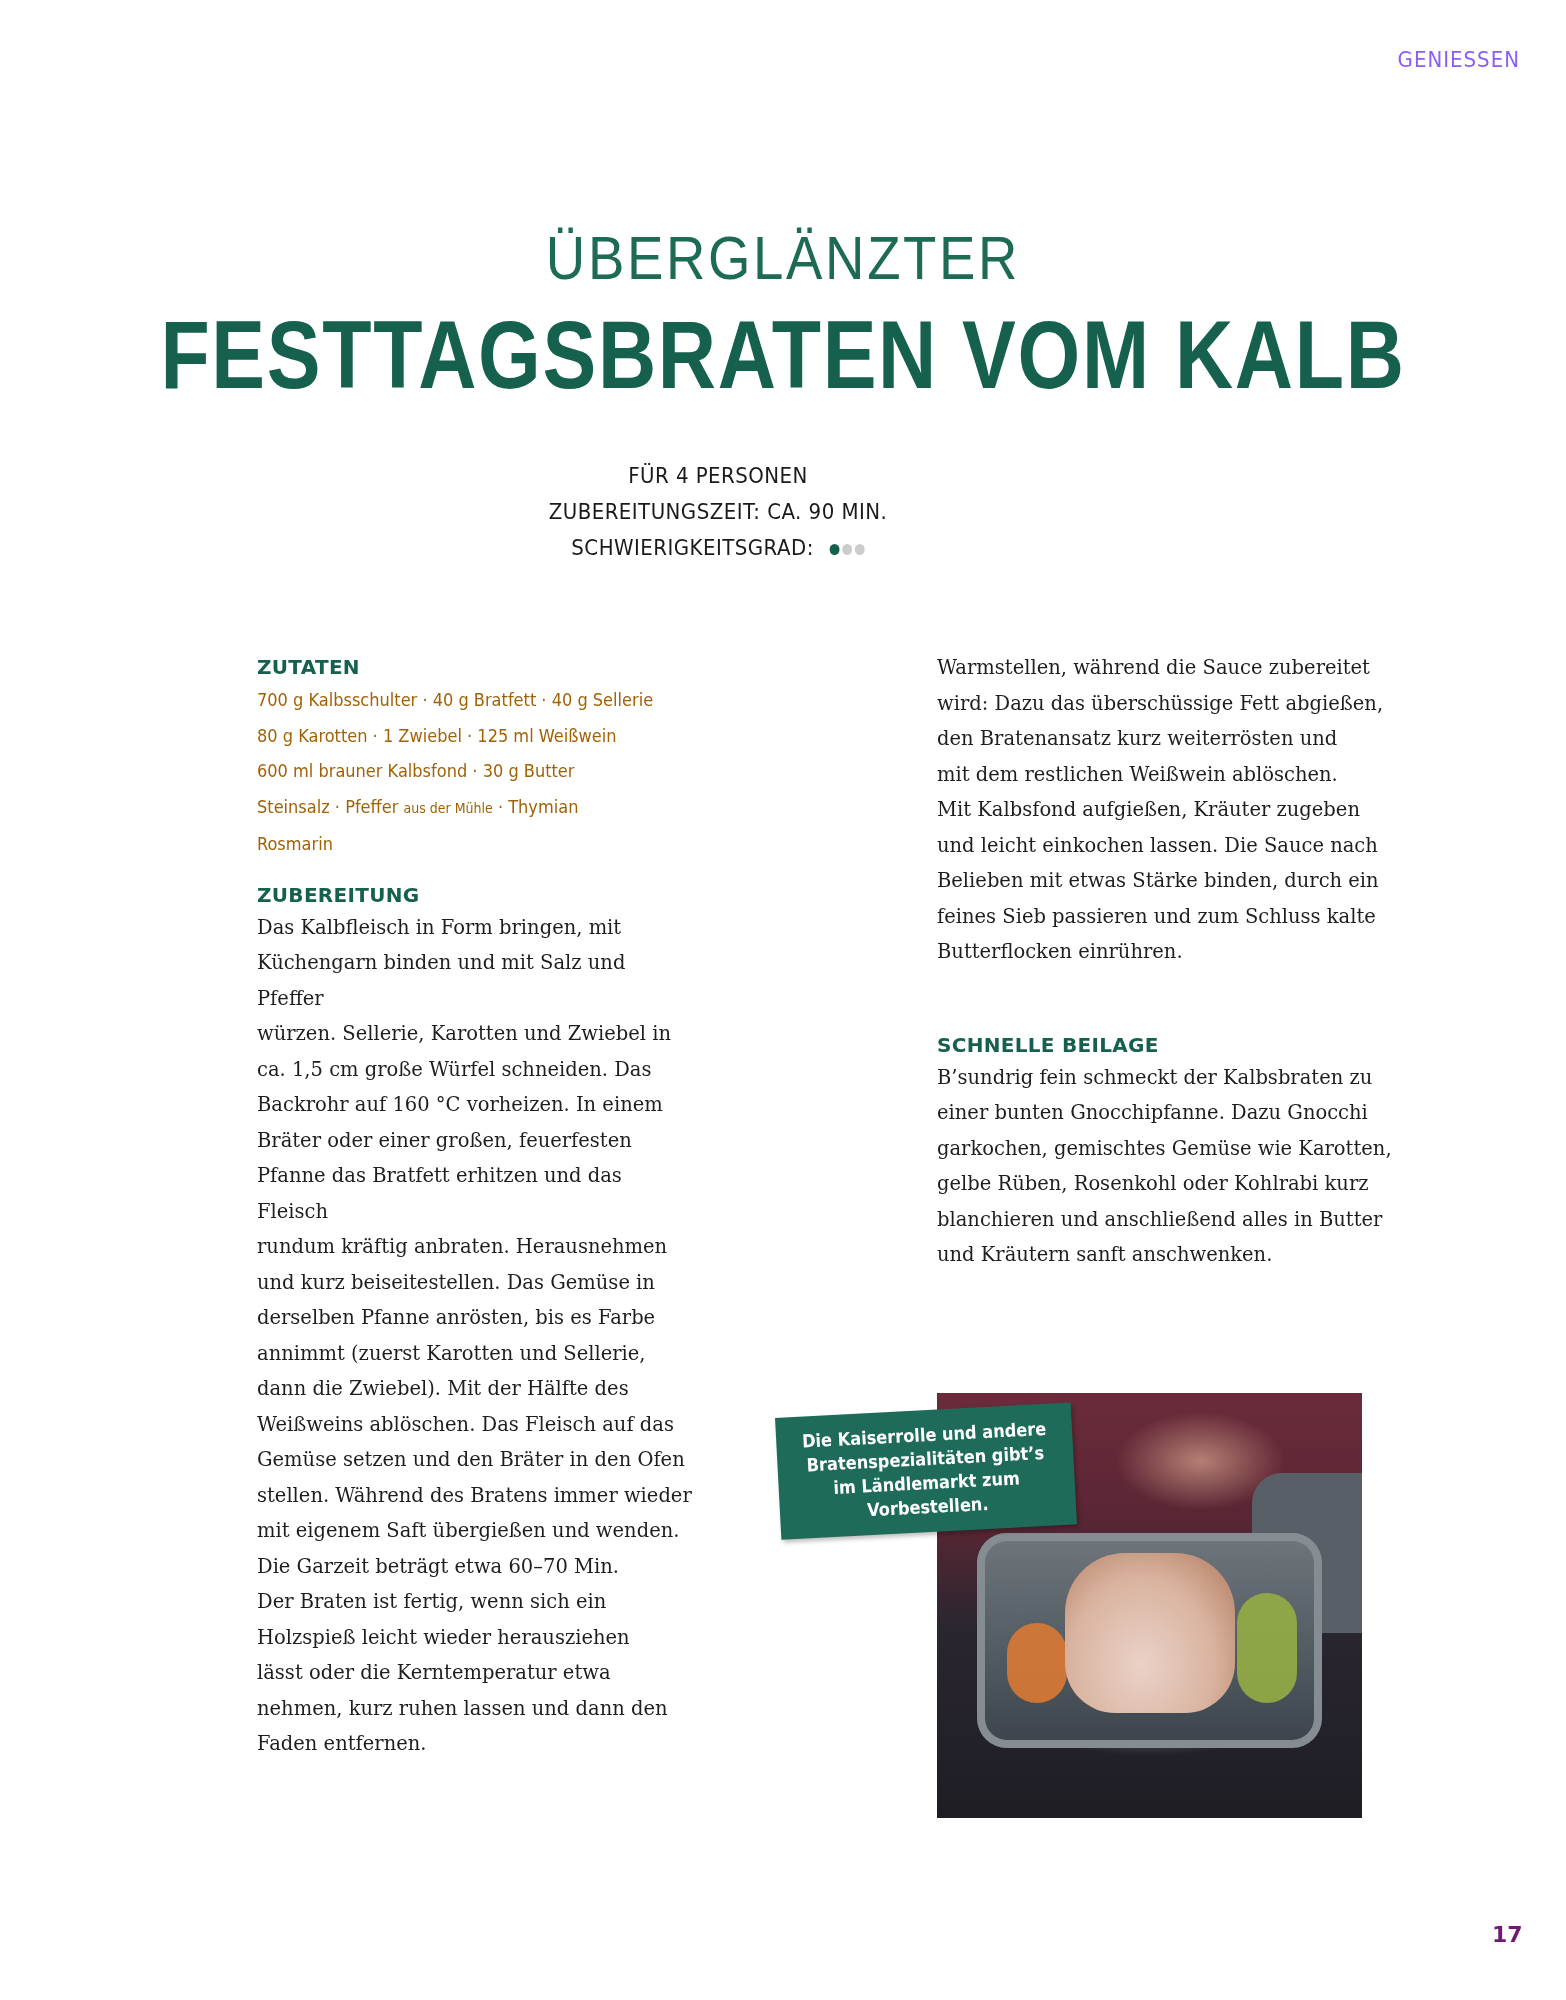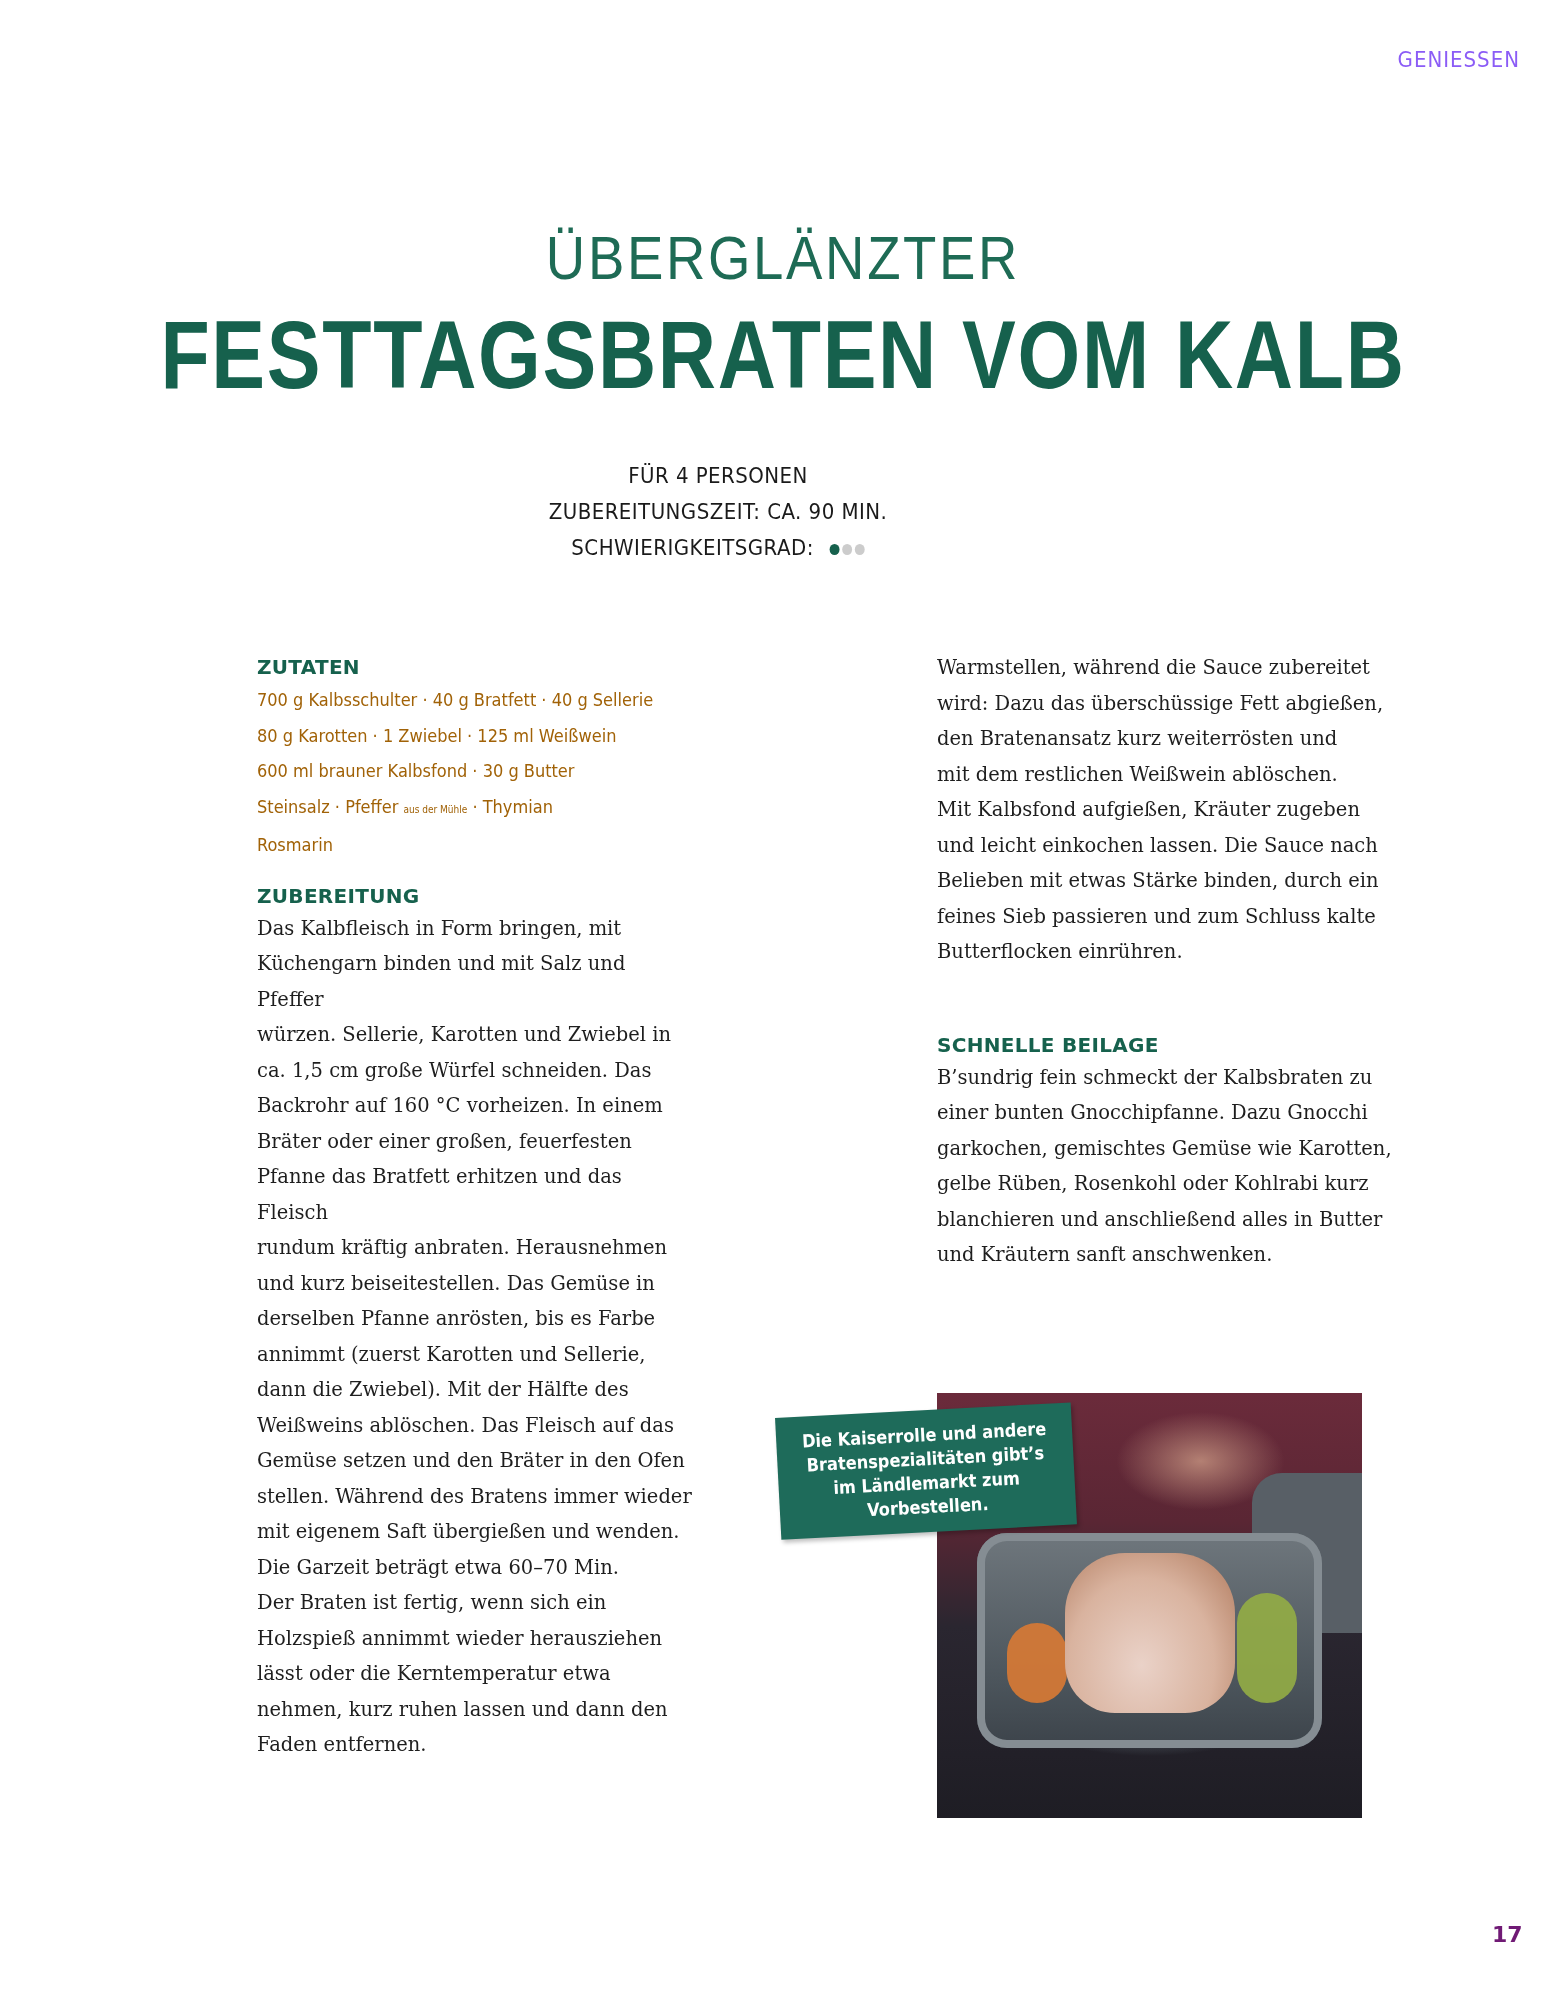--- a/index.html
+++ b/index.html
@@ -26,21 +26,21 @@
     .meta .line { display: block; transform: scaleX(0.9); }
     .dots { display: inline-flex; gap: 3px; vertical-align: middle; margin-left: 10px; }
     .dot { width: 11px; height: 11px; border-radius: 50%; background: #cccccc; display: inline-block; }
     .dot.on { background: #16614d; }
 
     .col { position: absolute; font-family: "DejaVu Serif", serif; font-size: 19.5px; line-height: 35.5px; color: #1e1e1e; }
     .col-left { left: 244px; top: 652px; width: 440px; margin-left: 13px; }
     .col-right { left: 937px; top: 650px; width: 460px; }
     .heading { font-family: "DejaVu Sans", sans-serif; font-weight: 700; font-size: 20px; color: #16614d; letter-spacing: 0.3px; line-height: 30px; }
     .ingredients { font-family: "DejaVu Sans Condensed", "DejaVu Sans", sans-serif; font-size: 18px; line-height: 35.5px; color: #a16207; }
-    .ingredients .small { font-size: 10px; }
+    .ingredients .small { font-size: 14px; }
     .para p { margin: 0; }
     .gap1 { height: 18px; }
     .gap2 { height: 60px; }
 
     .photo {
       position: absolute; left: 937px; top: 1393px; width: 425px; height: 425px;
       background:
         radial-gradient(ellipse 120px 70px at 62% 16%, rgba(200,150,130,0.8), rgba(200,150,130,0) 70%),
         radial-gradient(ellipse 140px 90px at 48% 62%, #e6cbc0 0%, #d8b6a6 40%, rgba(216,182,166,0) 72%),
         radial-gradient(ellipse 60px 40px at 30% 62%, #d87a3a 0%, rgba(216,122,58,0) 70%),
@@ -118,21 +118,21 @@
       <p>und kurz beiseitestellen. Das Gemüse in</p>
       <p>derselben Pfanne anrösten, bis es Farbe</p>
       <p>annimmt (zuerst Karotten und Sellerie,</p>
       <p>dann die Zwiebel). Mit der Hälfte des</p>
       <p>Weißweins ablöschen. Das Fleisch auf das</p>
       <p>Gemüse setzen und den Bräter in den Ofen</p>
       <p>stellen. Während des Bratens immer wieder</p>
       <p>mit eigenem Saft übergießen und wenden.</p>
       <p>Die Garzeit beträgt etwa 60–70 Min.</p>
       <p>Der Braten ist fertig, wenn sich ein</p>
-      <p>Holzspieß annimmt wieder herausziehen</p>
+      <p>Holzspieß leicht wieder herausziehen</p>
       <p>lässt oder die Kerntemperatur etwa</p>
       <p>nehmen, kurz ruhen lassen und dann den</p>
       <p>Faden entfernen.</p>
     </div>
 </div>
 
 <div class="col col-right">
   <div class="para" id="prep-cont">
       <p>Warmstellen, während die Sauce zubereitet</p>
       <p>wird: Dazu das überschüssige Fett abgießen,</p>

